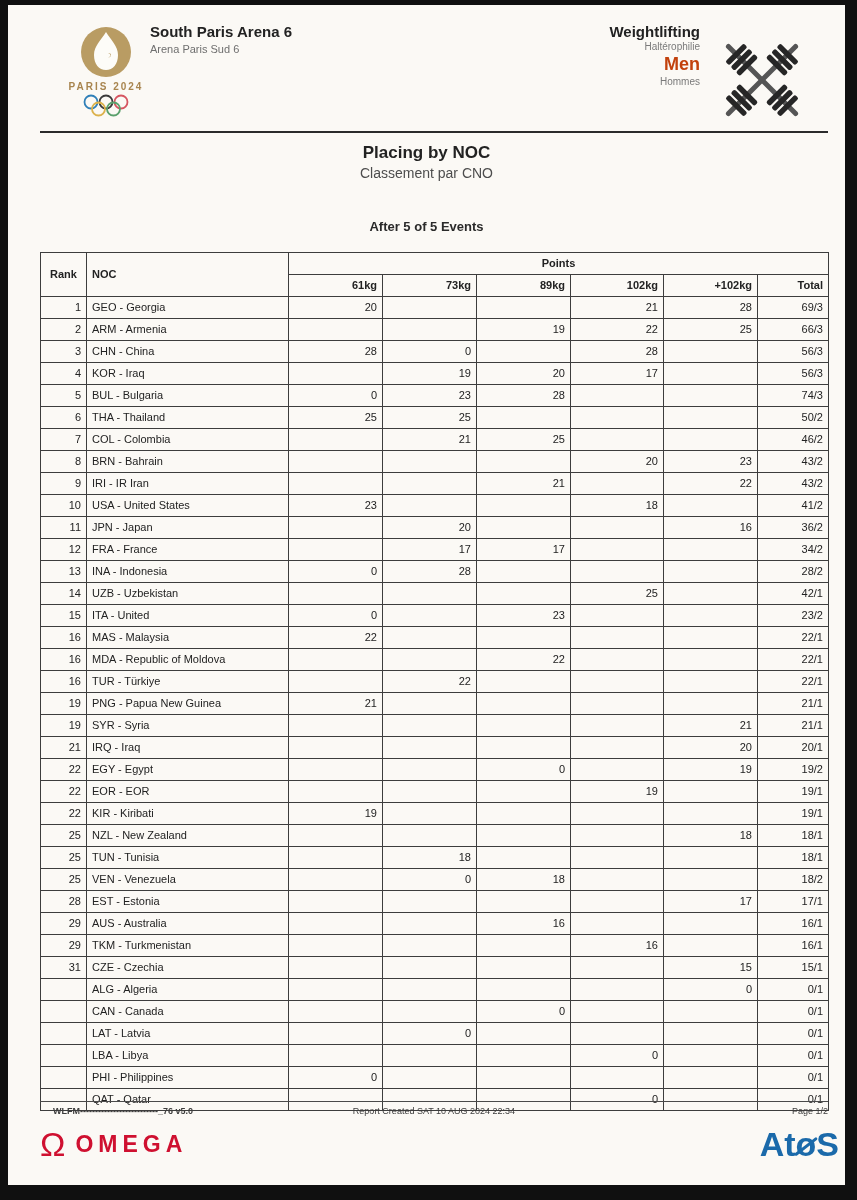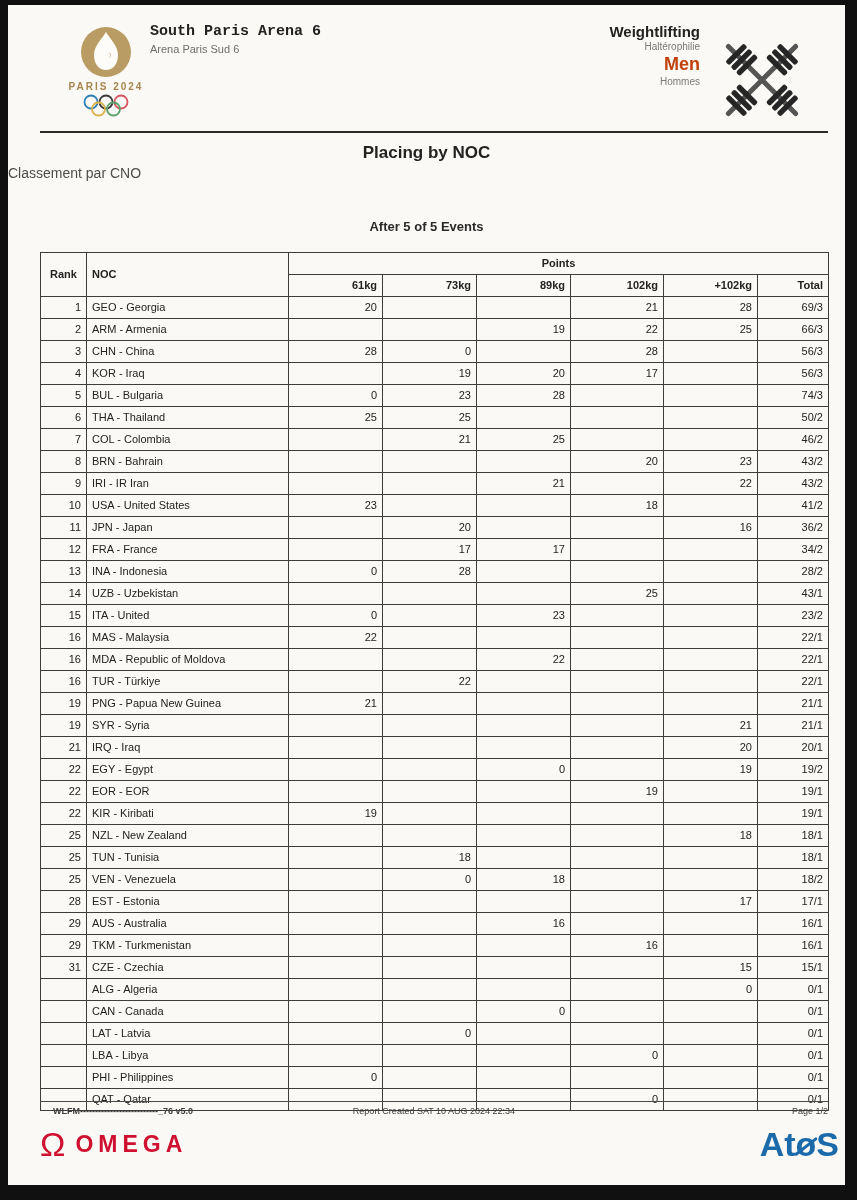--- a/index.html
+++ b/index.html
@@ -12,32 +12,32 @@
   .page{
     position:absolute;left:8px;top:5px;width:837px;height:1180px;
     background:#fbf9f5;color:#1f1f1f;
   }
   
   .emblem{position:absolute;left:52px;top:20px;width:92px;text-align:center;}
   .emblem .disc{display:block;margin:0 auto;}
   .emblem .brand{font-size:10px;font-weight:700;letter-spacing:2px;color:#a8854f;margin-top:2px;}
   .emblem .rings{display:block;margin:1px auto 0 auto;}
   .venue-block{position:absolute;left:142px;top:18px;}
-  .venue-title{font-size:15px;font-weight:700;color:#222;font-family:Liberation Mono, monospace;}
+  .venue-title{font-size:15px;font-weight:700;color:#222;}
   .venue-sub{font-size:11px;color:#6f6f6f;margin-top:3px;}
   .event-block{position:absolute;right:145px;top:18px;text-align:right;}
   .event-title{font-size:15px;font-weight:700;color:#222;}
   .event-sub{font-size:10px;color:#7a7a7a;margin-top:1px;}
   .event-gender{font-size:18px;font-weight:700;color:#c2410c;margin-top:2px;}
   .event-gender-sub{font-size:10px;color:#7a7a7a;margin-top:1px;}
   .picto{position:absolute;left:702px;top:28px;}
   .header-rule{position:absolute;left:32px;top:126px;width:788px;height:2px;background:#2b2b2b;}
   
   .doc-title{position:absolute;left:0;top:138px;width:100%;text-align:center;font-size:17px;font-weight:700;color:#222;}
-  .doc-subtitle{position:absolute;left:0;top:160px;width:100%;font-size:14px;color:#4d4d4d;}
+  .doc-subtitle{position:absolute;left:0;top:160px;width:100%;text-align:center;font-size:14px;color:#4d4d4d;}
   .events-status{position:absolute;left:0;top:214px;width:100%;text-align:center;font-size:13px;font-weight:700;color:#2a2a2a;}
   
   table.placing{
     position:absolute;left:32px;top:247px;width:788px;
     border-collapse:collapse;table-layout:fixed;
     font-size:11px;color:#222;
   }
   table.placing th, table.placing td{
     border:1px solid #3d3d3d;
     padding:0 5px;height:21px;line-height:21px;
@@ -293,21 +293,21 @@
           <td class="col-num">28/2</td>
         </tr>
         <tr>
           <td class="col-rank">14</td>
           <td class="col-noc">UZB - Uzbekistan</td>
           <td class="col-num"></td>
           <td class="col-num"></td>
           <td class="col-num"></td>
           <td class="col-num">25</td>
           <td class="col-num"></td>
-          <td class="col-num">43/1</td>
+          <td class="col-num">42/1</td>
         </tr>
         <tr>
           <td class="col-rank">15</td>
           <td class="col-noc">ITA - United</td>
           <td class="col-num">0</td>
           <td class="col-num"></td>
           <td class="col-num">23</td>
           <td class="col-num"></td>
           <td class="col-num"></td>
           <td class="col-num">23/2</td>

